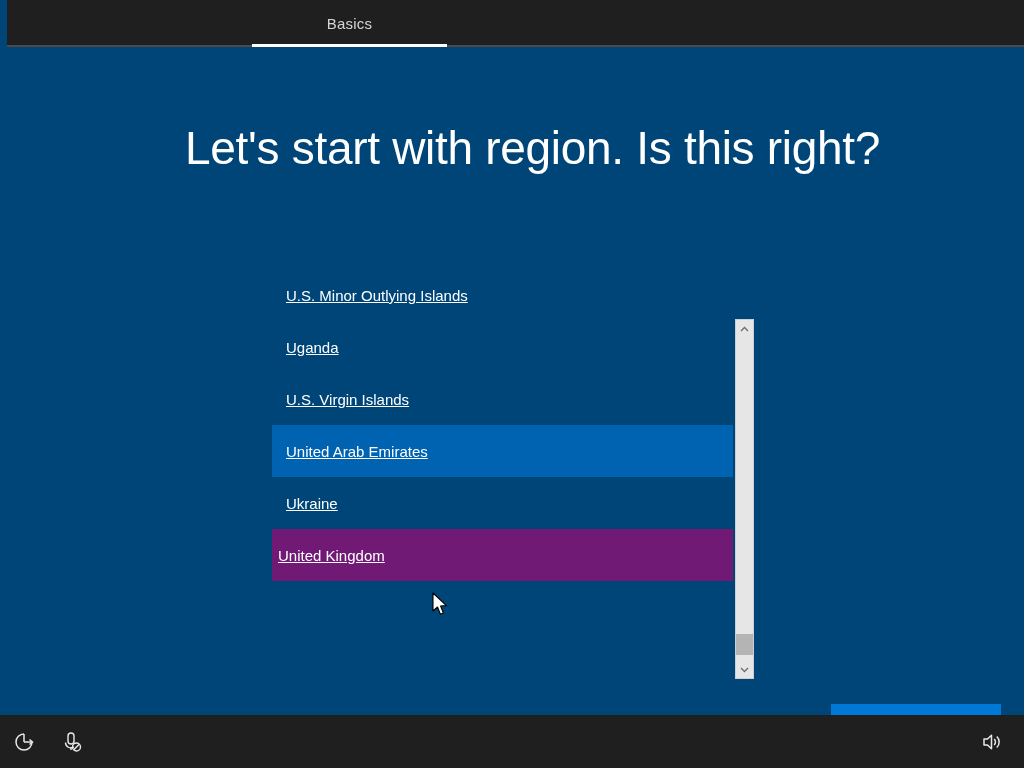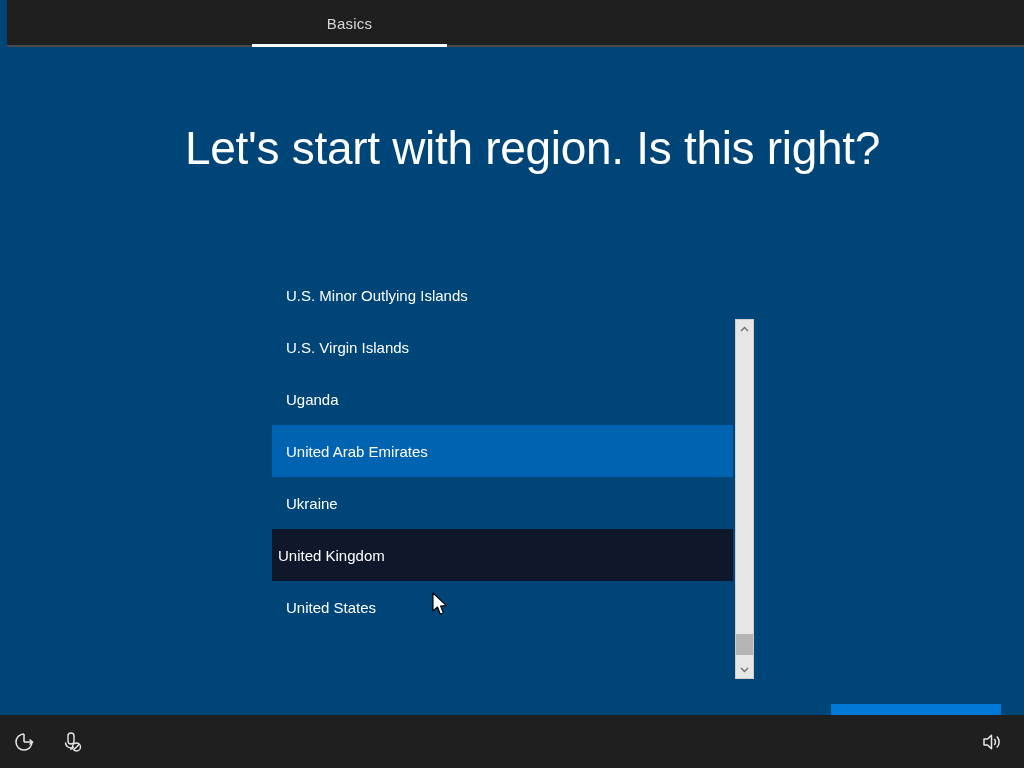--- a/index.html
+++ b/index.html
@@ -47,23 +47,24 @@
   #region-list{
     position:absolute; left:272px; top:222px;
     width:461px; height:364px;
   }
   .region-item{
     position:relative; width:461px; height:52px;
     display:flex; align-items:center;
     padding-left:14px;
     font-size:15px; color:#ffffff;
     cursor:default;
+    text-decoration:underline;
   }
   .region-item.selected{ background:#0063b1; }
-  .region-item.hover{ background:#0f172a;padding-left:6px; }
+  .region-item.hover{ background:#701a75;padding-left:6px; }
 
   
   #region-scrollbar{
     position:absolute; left:735px; top:272px;
     width:19px; height:360px;
     background:#e6e6e6;
     border:1px solid #cfcfcf;
   }
   .sb-arrow{
     position:absolute; left:0; width:17px; height:17px;
@@ -121,36 +122,33 @@
 
 <div id="stage">
 
   <h1 id="page-title">Let's start with region. Is this right?</h1>
 
   <div id="region-list">
       <div class="region-item">
         <span>U.S. Minor Outlying Islands</span>
       </div>
       <div class="region-item">
-        <span>U.S. Virgin Islands</span>
+        <span>Uganda</span>
       </div>
       <div class="region-item">
-        <span>Uganda</span>
+        <span>U.S. Virgin Islands</span>
       </div>
       <div class="region-item selected">
         <span>United Arab Emirates</span>
       </div>
       <div class="region-item">
         <span>Ukraine</span>
       </div>
       <div class="region-item hover">
         <span>United Kingdom</span>
-      </div>
-      <div class="region-item">
-        <span>United States</span>
       </div>
     </div>
 
   <div id="region-scrollbar">
     <div class="sb-arrow" id="sb-arrow-up">
       <svg width="9" height="6" viewBox="0 0 9 6">
         <path d="M1 5 L4.5 1.5 L8 5" fill="none" stroke="#6b6b6b" stroke-width="1.3"></path>
       </svg>
     </div>
     <div id="sb-thumb"></div>

